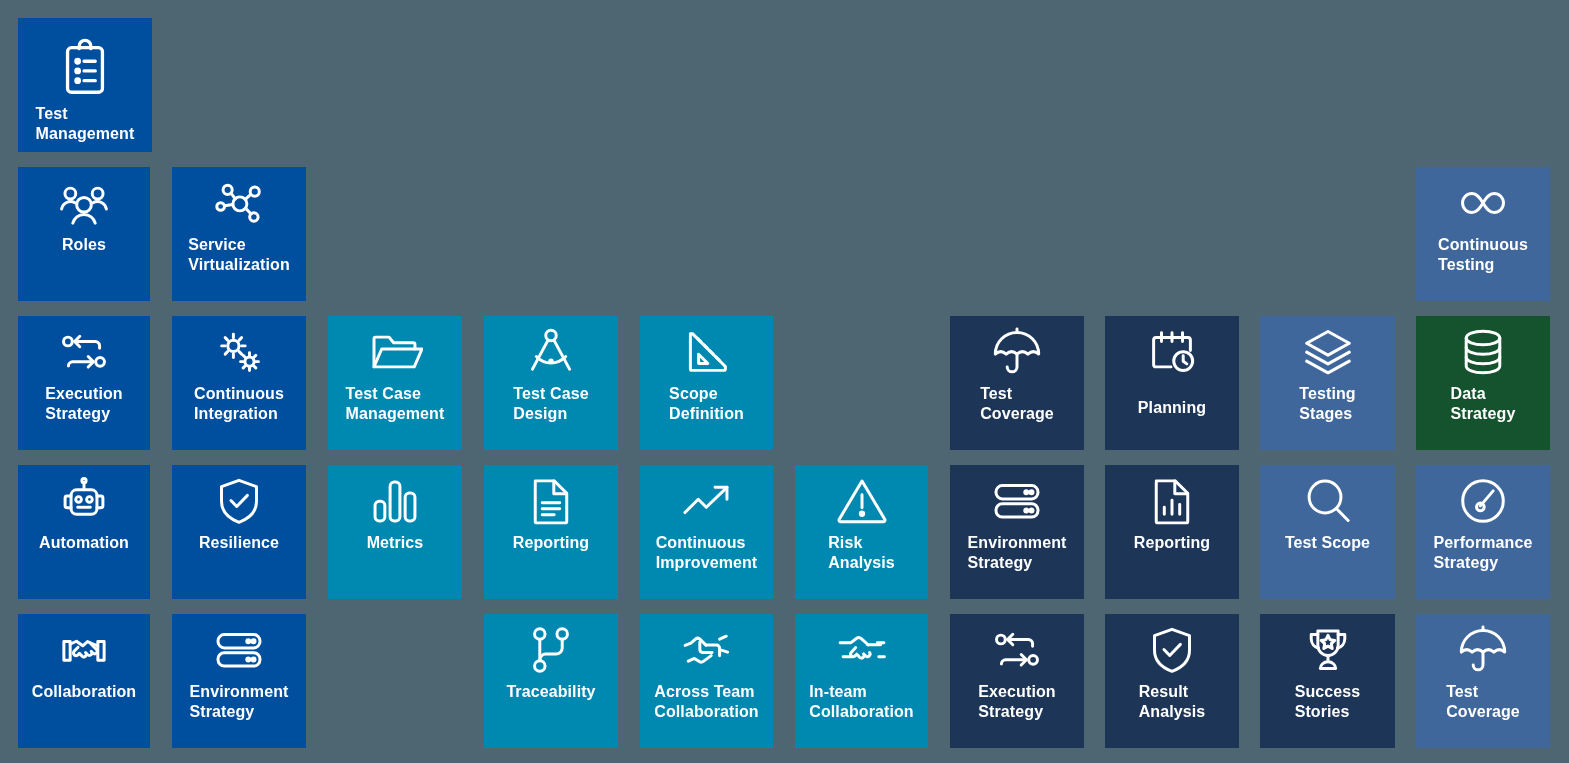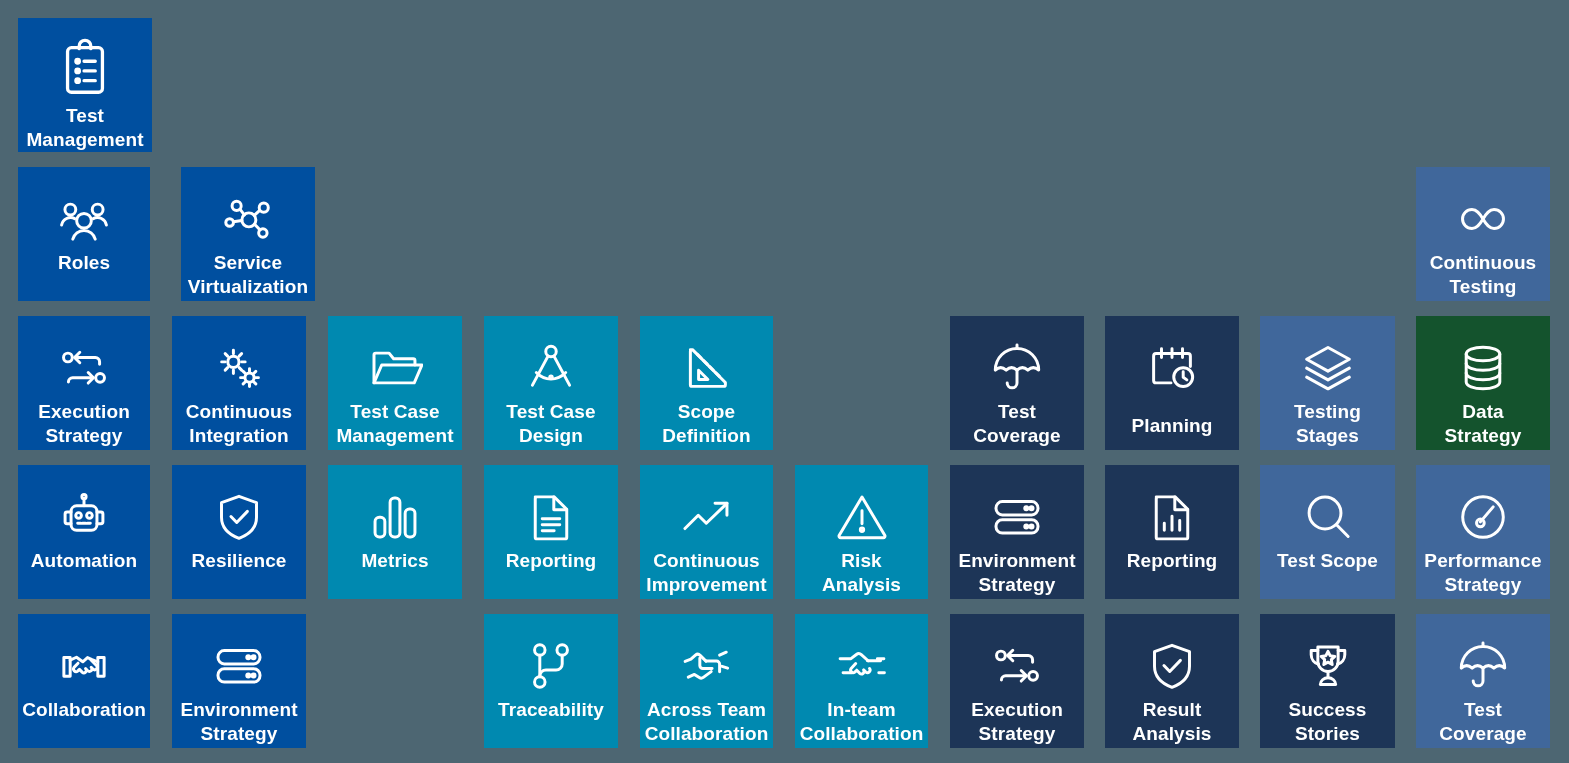--- a/index.html
+++ b/index.html
@@ -12,35 +12,35 @@
   }
   #board{position:relative;width:1569px;height:763px;}
   .tile{
     position:absolute;
     box-sizing:border-box;
     display:flex;
     flex-direction:column;
     align-items:center;
     justify-content:flex-start;
     color:#ffffff;
-    padding-top:24px;
+    padding-top:8px;
     user-select:none;
   }
   .tile .ico{
     width:56px;height:56px;
     display:block;
     flex:0 0 auto;
     margin-bottom:4px;
   }
   .tile .ico svg{width:56px;height:56px;display:block;}
   .tile .lbl{
-    font-size:19px;
+    font-size:16px;
     font-weight:700;
     line-height:1.28;
-    text-align:center;
+    text-align:left;
     letter-spacing:.1px;
     padding:0 5px;
     white-space:pre-line;
   }
   .tile.big{padding-top:20px;}
   .tile.big .ico{width:62px;height:62px;}
   .tile.big .ico svg{width:62px;height:62px;}
 </style>
 </head>
 <body>
@@ -66,21 +66,21 @@
           <circle cx="16" cy="17" r="4.2" fill="none" stroke="#fff" stroke-width="1.7" stroke-linecap="round" stroke-linejoin="round"></circle>
           <path d="M9.6 27.5a6.6 6.6 0 0 1 12.8 0" fill="none" stroke="#fff" stroke-width="1.7" stroke-linecap="round" stroke-linejoin="round"></path>
           <circle cx="8.2" cy="10.6" r="3.1" fill="none" stroke="#fff" stroke-width="1.7" stroke-linecap="round" stroke-linejoin="round"></circle>
           <path d="M3.2 19.4a5.2 5.2 0 0 1 7.5-3.6" fill="none" stroke="#fff" stroke-width="1.7" stroke-linecap="round" stroke-linejoin="round"></path>
           <circle cx="23.8" cy="10.6" r="3.1" fill="none" stroke="#fff" stroke-width="1.7" stroke-linecap="round" stroke-linejoin="round"></circle>
           <path d="M28.8 19.4a5.2 5.2 0 0 0-7.5-3.6" fill="none" stroke="#fff" stroke-width="1.7" stroke-linecap="round" stroke-linejoin="round"></path>
         </svg>
       </span>
       <span class="lbl">Roles</span>
     </div>
-    <div class="tile" style="left: 172px; top: 167px; width: 134px; height: 134px; background: rgb(0, 79, 159); margin-left: 9px;">
+    <div class="tile" style="left: 172px; top: 167px; width: 134px; height: 134px; background: rgb(0, 79, 159);">
       <span class="ico">
         <svg viewBox="0 0 32 32">
           <circle cx="16.5" cy="16.5" r="4" fill="none" stroke="#fff" stroke-width="1.7" stroke-linecap="round" stroke-linejoin="round"></circle>
           <circle cx="9.5" cy="8.5" r="2.6" fill="none" stroke="#fff" stroke-width="1.7" stroke-linecap="round" stroke-linejoin="round"></circle>
           <circle cx="25" cy="9.5" r="2.6" fill="none" stroke="#fff" stroke-width="1.7" stroke-linecap="round" stroke-linejoin="round"></circle>
           <circle cx="5.5" cy="18" r="2.2" fill="none" stroke="#fff" stroke-width="1.7" stroke-linecap="round" stroke-linejoin="round"></circle>
           <circle cx="24.5" cy="24" r="2.4" fill="none" stroke="#fff" stroke-width="1.7" stroke-linecap="round" stroke-linejoin="round"></circle>
           <path d="M11.4 10.4l2.5 3.3M22.7 11.1l-3.1 2.8M7.7 17.6l4.8-.7M19.9 19.1l3 3.2" fill="none" stroke="#fff" stroke-width="1.7" stroke-linecap="round" stroke-linejoin="round"></path>
         </svg>
       </span>

